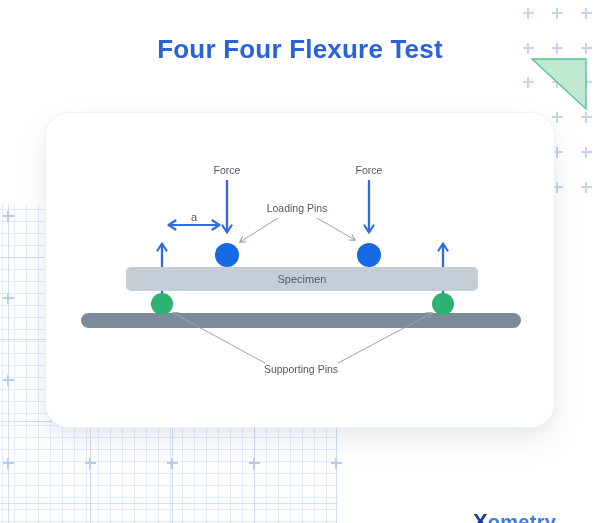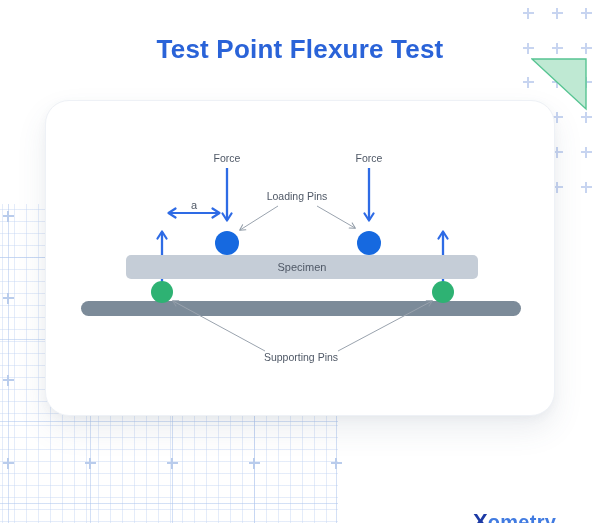--- a/index.html
+++ b/index.html
@@ -26,21 +26,21 @@
   .plus.gp{color:#b9ccec;}
   
   .triangle-deco{position:absolute;left:531px;top:58px;}
   
   .page-title{
     position:absolute;left:0;top:34px;width:600px;text-align:center;
     font-size:26px;font-weight:700;color:#2a63d8;letter-spacing:0.2px;
   }
   
   .card{
-    position:absolute;left:45px;top:100px;width:508px;height:314px;
+    position:absolute;left:45px;top:112px;width:508px;height:314px;
     background:#ffffff;border:1px solid #eef1f6;border-radius:24px;
     box-shadow:0 14px 30px rgba(70,90,120,0.10),0 3px 8px rgba(70,90,120,0.05);
   }
   .card svg{position:absolute;left:0;top:0;}
   .diag-label{font-family:"Liberation Sans",sans-serif;font-size:10.5px;fill:#4f5866;}
   .diag-label-sm{font-family:"Liberation Sans",sans-serif;font-size:11px;fill:#4f5866;}
   
   .logo{position:absolute;left:473px;top:463px;white-space:nowrap;margin-top:46px;}
   .logo .lx{font-size:22px;font-weight:800;color:#1c3aa5;}
   .logo .lrest{font-size:20px;font-weight:600;color:#417be1;letter-spacing:0.3px;}
@@ -80,21 +80,21 @@
       <span class="plus tr" style="left: 580.5px; top: 76.5px;"></span>
       <span class="plus tr" style="left: 580.5px; top: 111.5px;"></span>
       <span class="plus tr" style="left: 580.5px; top: 146.5px;"></span>
       <span class="plus tr" style="left: 580.5px; top: 181.5px;"></span>
     </div>
 
   <svg class="triangle-deco" width="57" height="53">
     <polygon points="1,1 55,1 55,51" fill="#bfe9d3" stroke="#57c492" stroke-width="1.4"></polygon>
   </svg>
 
-  <div class="page-title">Test Point Flexure Test</div>
+  <div class="page-title">Four Four Flexure Test</div>
 
   <div class="card">
     <svg width="508" height="314" viewBox="0 0 508 314">
       <defs>
         <marker id="chevBlue" markerUnits="userSpaceOnUse" markerWidth="13" markerHeight="13" refX="8.5" refY="6" orient="auto-start-reverse">
           <path d="M2,1.5 L9,6 L2,10.5" fill="none" stroke="#2e6be5" stroke-width="2.2" stroke-linecap="round" stroke-linejoin="round"></path>
         </marker>
         <marker id="chevGray" markerUnits="userSpaceOnUse" markerWidth="8" markerHeight="8" refX="6" refY="4" orient="auto">
           <path d="M1,1 L6.5,4 L1,7" fill="none" stroke="#8f9aa6" stroke-width="1" stroke-linecap="round" stroke-linejoin="round"></path>
         </marker>

